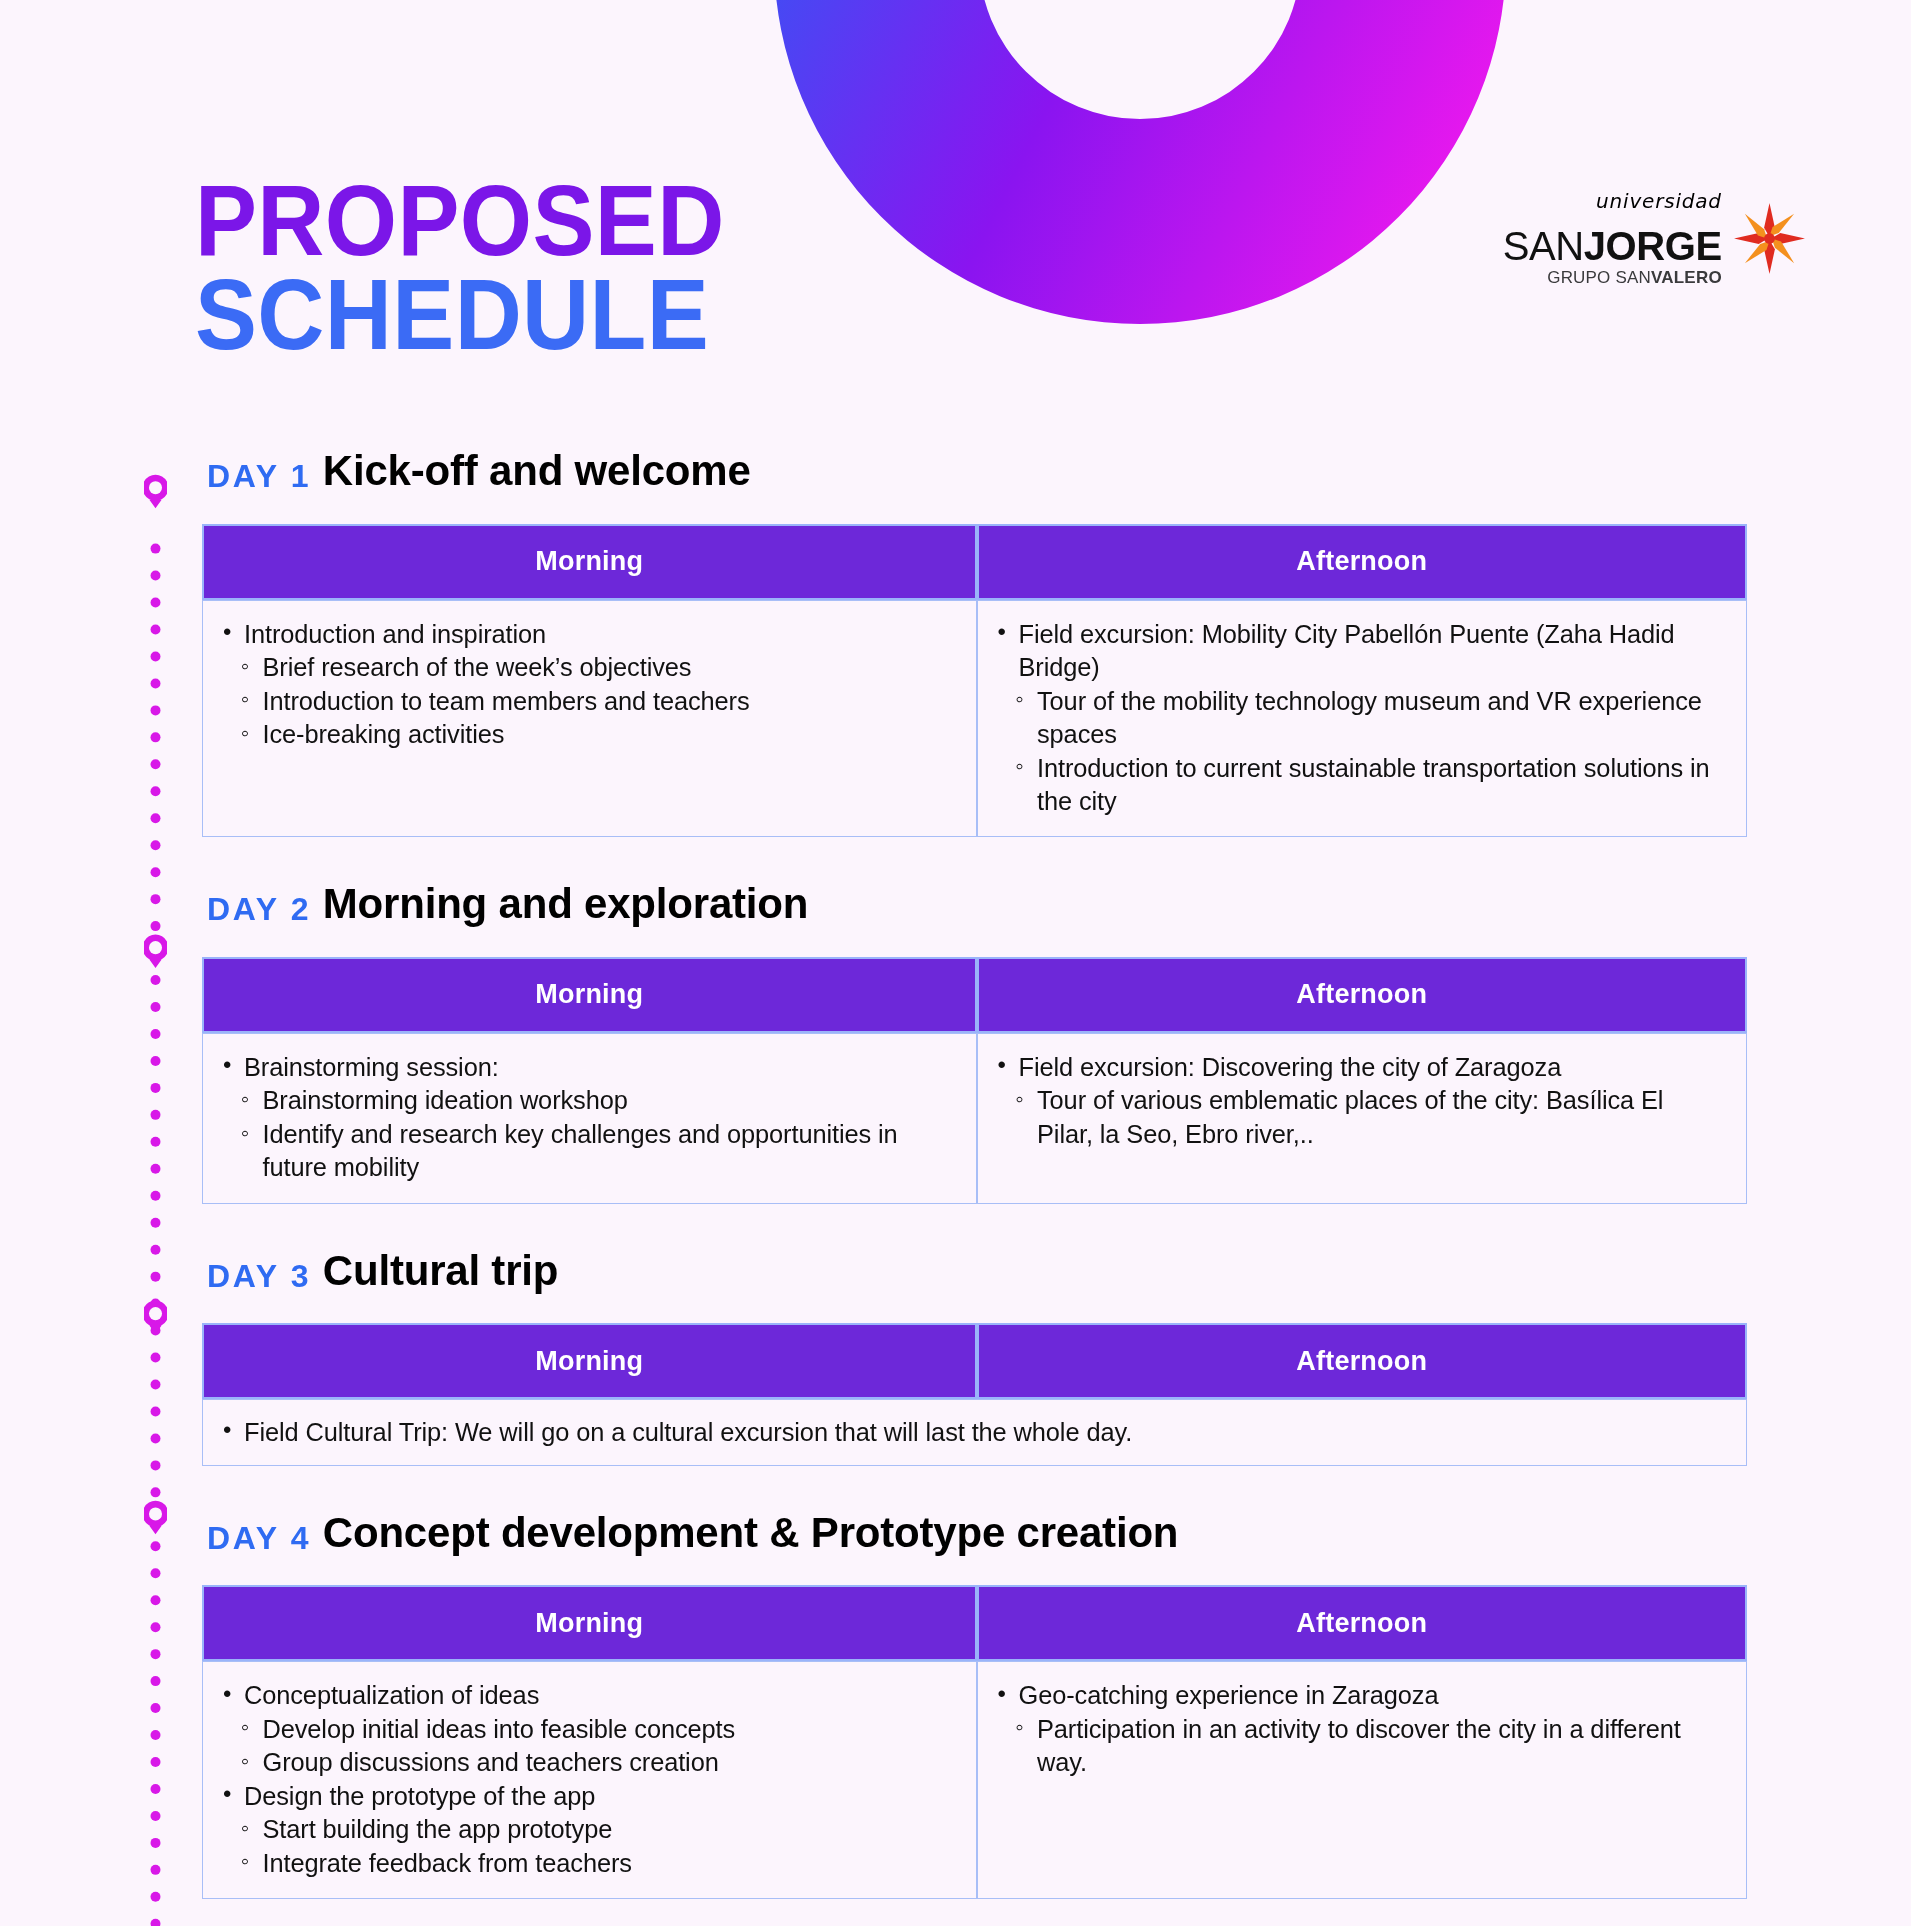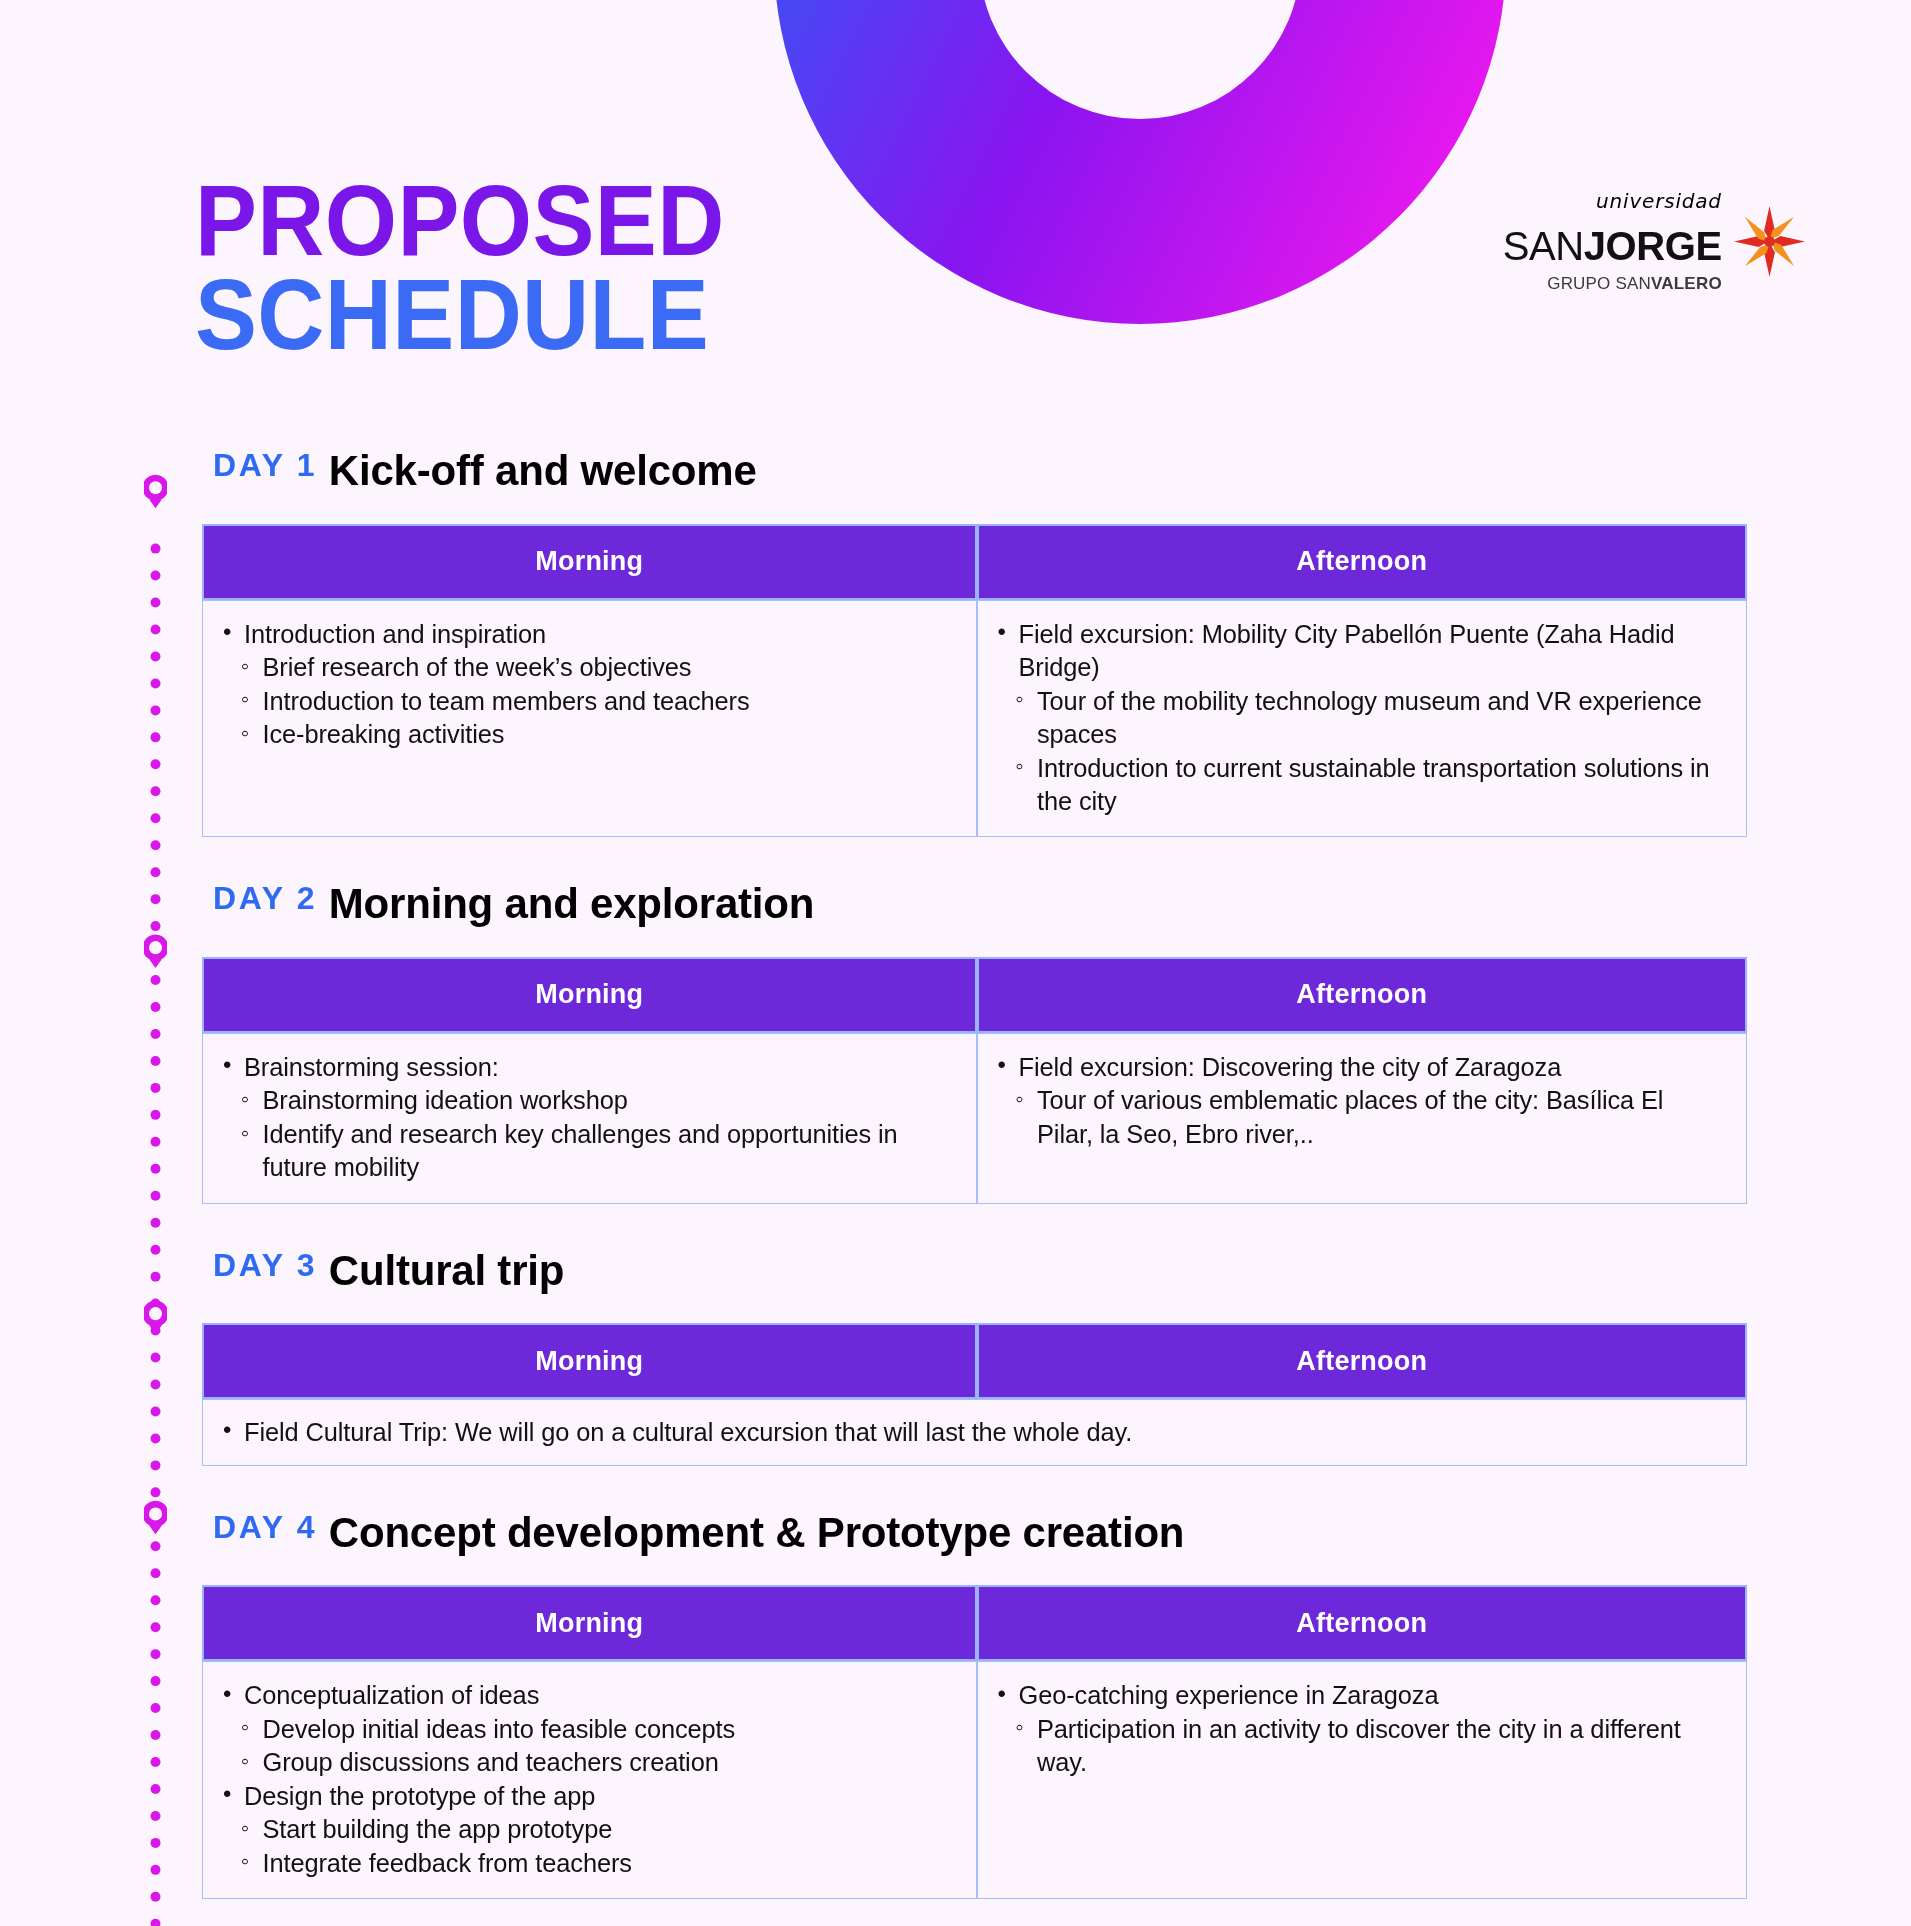--- a/index.html
+++ b/index.html
@@ -87,21 +87,21 @@
     text-align: center;
   }
   .logo-main .lm-light { font-weight: 400; }
   .logo-main .lm-bold  { font-weight: 700; }
   .logo-sub {
     font-family: "Liberation Sans Narrow", "Liberation Sans", sans-serif;
     font-size: 17px;
     color: #3A3A3C;
     letter-spacing: 0.2px;
     display: block;
-    margin-top: 9px;
+    margin-top: 3px;
     white-space: nowrap;
   }
   .logo-sub .ls-bold { font-weight: 700; }
   .logo-mark { width: 77px; height: 77px; flex: 0 0 auto; }
   .logo-mark svg { display: block; width: 100%; height: 100%; }
 
   
   .timeline {
     position: absolute;
     left: 144px;
@@ -117,24 +117,24 @@
     position: absolute;
     left: 202px;
     top: 447px;
     width: 1545px;
   }
   .day { margin-bottom: 43px; }
   .day:last-child { margin-bottom: 0; }
 
   .day-head {
     display: flex;
-    align-items: flex-start;
+    align-items: flex-end;
     gap: 11.6px;
     margin-bottom: 28.5px;
-    margin-left: 11px;
+    margin-left: 5px;
   }
   .day-label {
     font-family: "Liberation Sans Narrow", "Liberation Sans", sans-serif;
     font-weight: 700;
     font-size: 32px;
     color: #2F6BF2;
     letter-spacing: 2.7px;
     white-space: nowrap;
   }
   .day-title {

